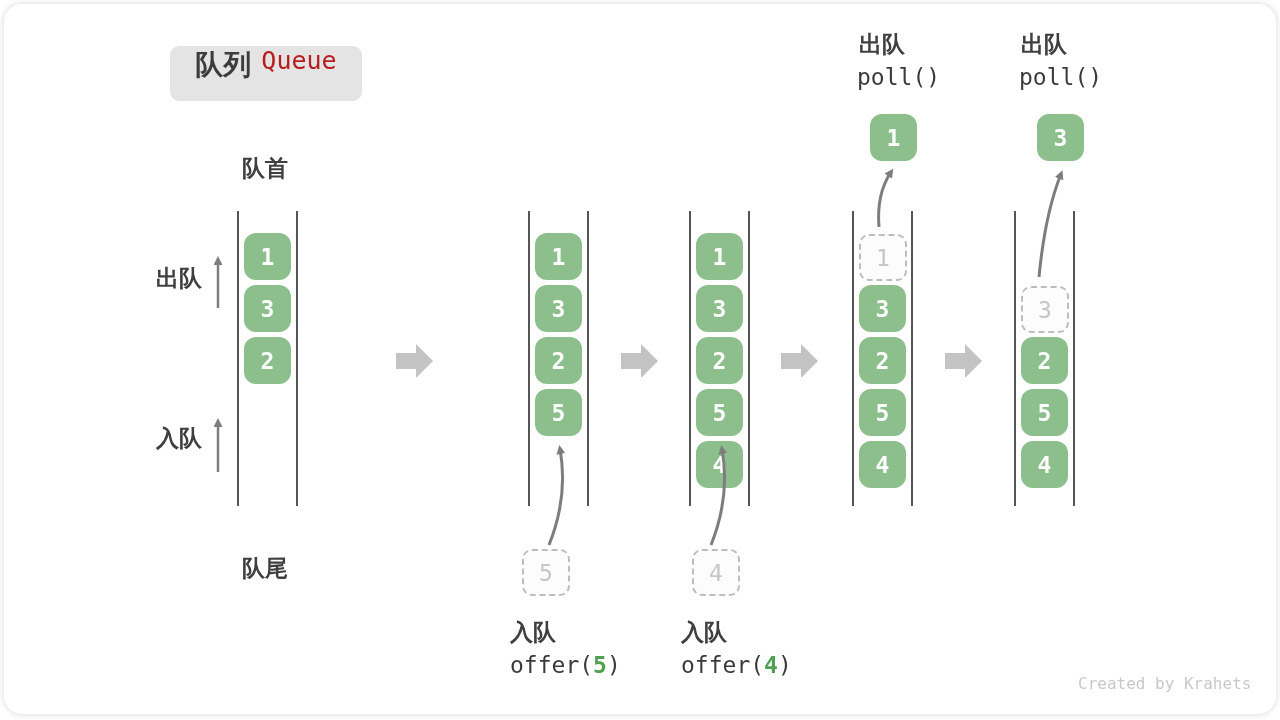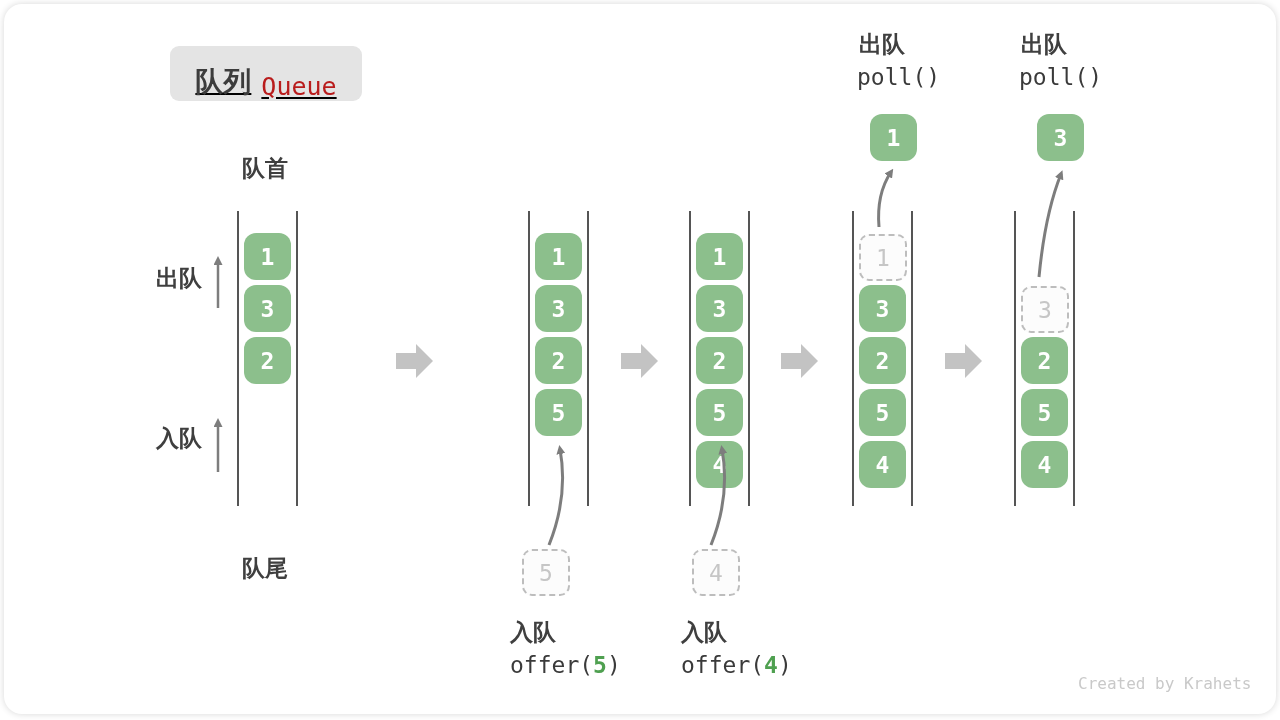--- a/index.html
+++ b/index.html
@@ -3,21 +3,21 @@
 <meta charset="utf-8">
 <style>
   html,body{margin:0;padding:0;background:#ffffff;}
   #stage{position:relative;width:1280px;height:720px;font-family:"Liberation Sans",sans-serif;overflow:hidden;}
   #card{position:absolute;left:4px;top:4px;right:4px;bottom:6px;background:#ffffff;border-radius:18px;
         box-shadow:0 0 7px rgba(0,0,0,0.16);}
   .abs{position:absolute;}
 
   
   .badge{left:170px;top:46px;width:192px;height:55px;background:#e4e4e4;border-radius:9px;
-         display:flex;align-items:flex-end;justify-content:center;gap:10px;text-decoration:underline;}
+         display:flex;align-items:flex-start;justify-content:center;gap:10px;}
   .badge .zh{font-weight:700;font-size:28px;color:#3c3c3c;}
   .badge .en{font-family:"DejaVu Sans Mono",monospace;font-size:25px;color:#b91c1c;}
 
   
   .channel{top:211px;width:57px;height:295px;border-left:2px solid #555;border-right:2px solid #555;}
 
   
   .cell{width:47px;height:47px;border-radius:12px;background:#8cbf8c;color:#ffffff;
         font-family:"DejaVu Sans Mono",monospace;font-weight:700;font-size:23px;
         display:flex;align-items:center;justify-content:center;}

